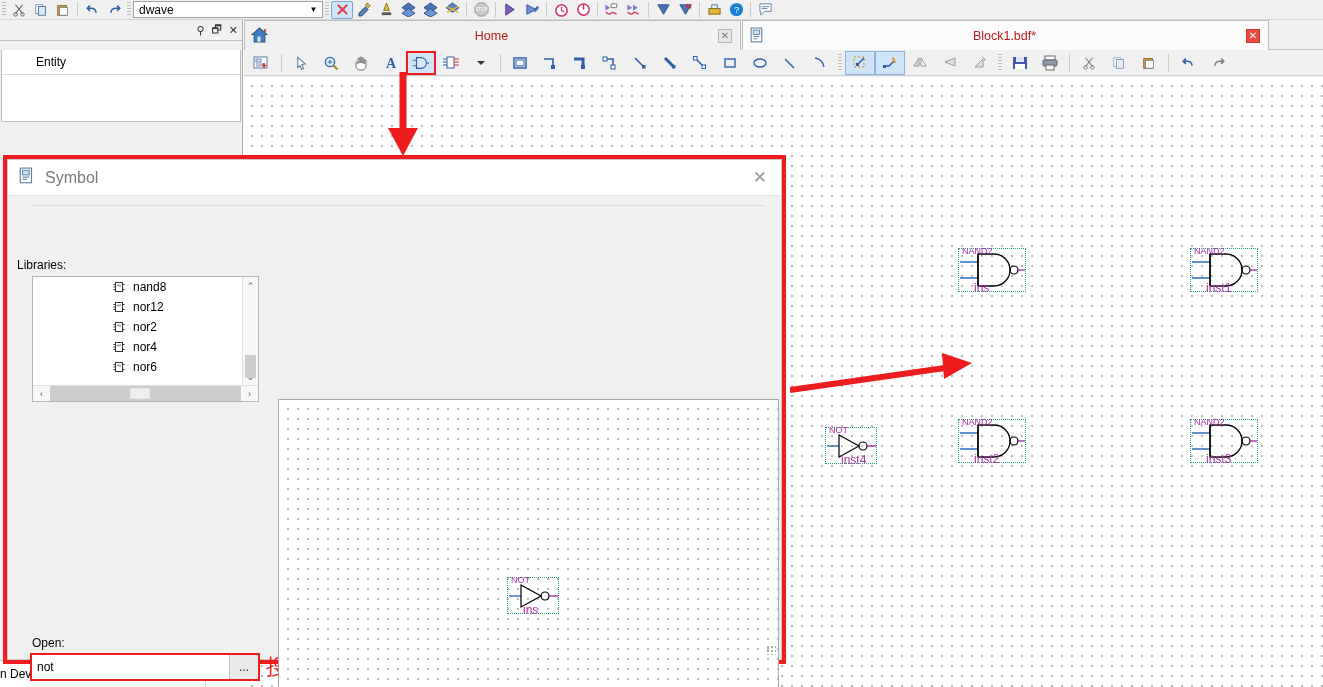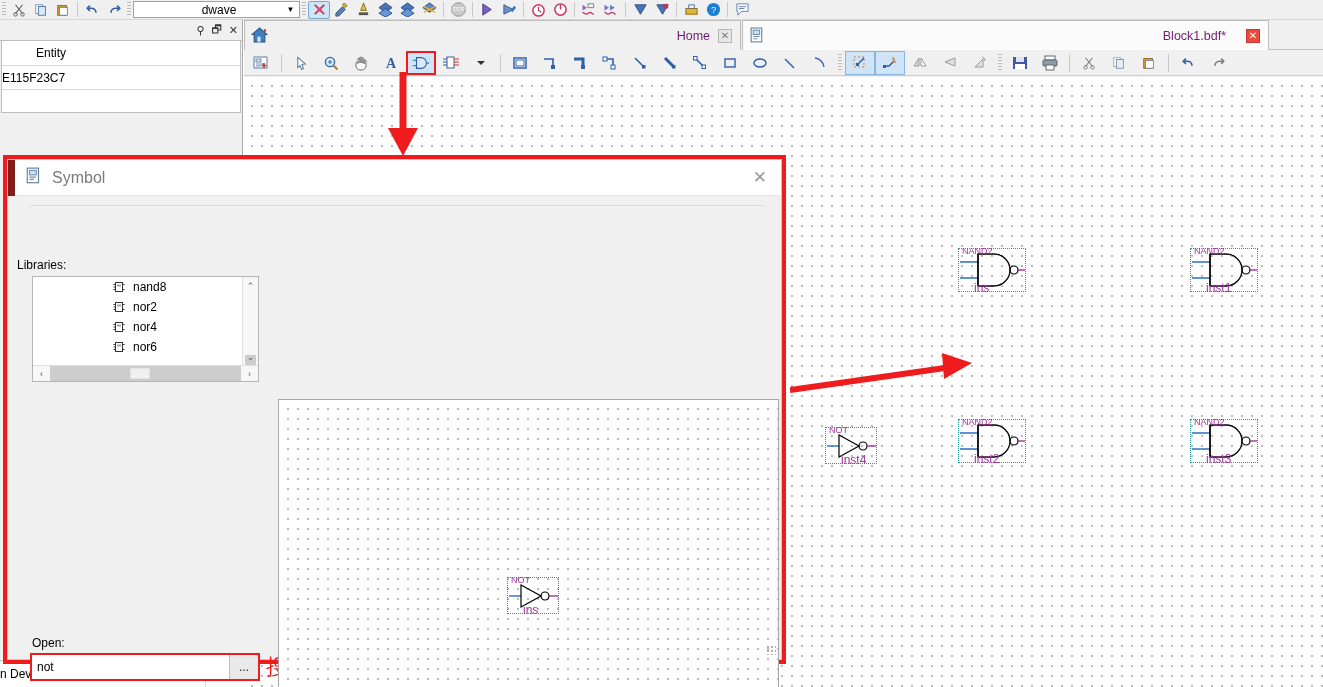--- a/index.html
+++ b/index.html
@@ -24,23 +24,23 @@
   .tb-ico {
     width: 22px; height: 18px;
     display: flex; align-items: center; justify-content: center;
     font-size: 13px; line-height: 1;
   }
   .tb-sep { width: 1px; height: 15px; background: #c8c8c8; margin: 0 3px; }
   .tb-grip { width: 4px; height: 15px; margin: 0 2px;
     background-image: repeating-linear-gradient(to bottom,#bbb 0 1px,transparent 1px 3px); }
 
   .combo {
-    width: 167px; height: 17px; background: #fff;
+    width: 190px; height: 17px; background: #fff;
     border: 1px solid #a0a0a0; display: flex; align-items: center;
-    padding-left: 5px; font-size: 12px; position: relative; justify-content: center;
+    padding-left: 5px; font-size: 12px; position: relative;
   }
   .combo .arrow {
     position: absolute; right: 0; top: 0; bottom: 0; width: 17px;
     display: flex; align-items: center; justify-content: center;
     font-size: 8px;
   }
   .combo-val { color: #000; }
 
   .hl { background: #cfe4f7; border: 1px solid #7aa7d0; border-radius: 2px; }
 
@@ -49,21 +49,21 @@
     position: absolute; left: 0; top: 20px; width: 243px; height: 667px;
     background: #f0f0f0; border-right: 1px solid #aaa;
   }
   .lp-caption {
     height: 21px; display: flex; align-items: center; justify-content: flex-end;
     padding-right: 4px; gap: 7px; background: #f0f0f0;
     border-bottom: 1px solid #bdbdbd;
   }
   .lp-caption span { font-size: 11px; color: #333; cursor: default; }
   .lp-list { background: #fff; border: 1px solid #bdbdbd; border-top: none;
-             height: 72px; margin: 0 1px; }
+             height: 72px; margin: 9px 1px; }
   .lp-hdr { height: 25px; line-height: 25px; padding-left: 34px;
             border-bottom: 1px solid #d9d9d9; font-size: 12px; }
   .lp-row { height: 24px; line-height: 24px; padding-left: 0px;
             border-bottom: 1px solid #d9d9d9; font-size: 12px; }
   .lp-bottom {
     position: absolute; left: 0; bottom: 0; width: 243px; height: 27px;
     background: #fff; border-top: 1px solid #bdbdbd;
     display: flex; align-items: center; font-size: 12px;
   }
   .lp-bottom .cell1 { flex: 0 0 205px; padding-left: 0; }
@@ -75,21 +75,21 @@
     background: #f0f0f0;
   }
   .tabstrip { position: relative; height: 30px; display: flex; }
   .doc-tab {
     height: 30px; display: flex; align-items: center;
     background: #f0f0f0; border: 1px solid #bdbdbd; border-bottom: none;
     position: relative;
   }
   .doc-tab.active { background: #fbfbfb; }
   .doc-tab .ico { width: 28px; display: flex; align-items: center; justify-content: center; }
-  .doc-tab .lbl { flex: 1; text-align: right; font-size: 12.5px; color: #701a75; }
+  .doc-tab .lbl { flex: 1; text-align: center; font-size: 12.5px; color: #b91c1c; }
   .doc-tab .closebox {
     width: 14px; height: 14px; margin: 0 8px;
     display: flex; align-items: center; justify-content: center;
     font-size: 10px; line-height: 1;
     background: #e6e6e6; border: 1px solid #b4b4b4; color: #777;
   }
   .doc-tab .closebox.red { background: #e84c3d; border-color: #c33; color: #fff; }
   .tab-home { width: 497px; }
   .tab-bdf  { width: 527px; margin-left: 1px; gap: 12px; }
   .tab-rest { flex: 1; border-bottom: 1px solid #bdbdbd; background: #f0f0f0; }
@@ -123,38 +123,38 @@
   .gate .inst{ position: absolute; left: 16px; bottom: -3px; font-size: 12px;
                color: #a0339e; }
 
   
   .dlg-outer {
     position: absolute; left: 3px; top: 155px; width: 783px; height: 509px;
     border: 4px solid #ee1c1c; background: #f0f0f0;
   }
   .dlg {
     position: absolute; left: 0; top: 0; right: 0; bottom: 0;
-    background: #7f1d1d; border: 1px solid #c8c8c8; padding-left: 7px;
+    background: #7f1d1d; border: 1px solid #c8c8c8;
   }
   .dlg-title {
     height: 36px; background: #ffffff; display: flex; align-items: center;
     padding-left: 10px; border-bottom: 1px solid #e4e4e4;
   }
   .dlg-title .t { font-size: 16px; color: #7a7a7a; margin-left: 9px; }
   .dlg-title .x { margin-left: auto; margin-right: 14px; font-size: 17px; color: #9a9a9a; }
 
   .dlg-body { position: absolute; left: 0; top: 36px; right: 0; bottom: 0;
               background: #f0f0f0; }
   .hr-top { position: absolute; left: 22px; top: 9px; width: 735px; height: 1px;
             background: #dcdcdc; }
 
   .lbl { font-size: 12px; color: #000; }
   .libs-label { position: absolute; left: 9px; top: 62px; }
   .libs-box {
-    position: absolute; left: 24px; top: 80px; width: 227px; height: 106px;
+    position: absolute; left: 24px; top: 80px; width: 227px; height: 126px;
     background: #fff; border: 1px solid #b5b5b5;
   }
   .libs-inner { position: absolute; left: 0; top: 0; right: 16px; bottom: 16px;
                 overflow: hidden; }
   .lib-item { height: 20px; display: flex; align-items: center;
               padding-left: 78px; font-size: 12px; }
   .lib-item .li-ico { width: 16px; margin-right: 6px; display: flex;
                       align-items: center; justify-content: center; }
 
   .vscroll {
@@ -373,21 +373,20 @@
   </div>
 
   <div class="left-panel">
     <div class="lp-caption">
       <span>⚲</span>
       <span>🗗</span>
       <span>✕</span>
     </div>
     <div class="lp-list">
       <div class="lp-hdr">Entity</div>
-      <div class="lp-row">E115F23C7</div>
     </div>
     <div class="lp-bottom">
       <div class="cell1">n Device (Open Programmer)</div>
       <div class="cell2"></div>
     </div>
   </div>
 
   <div class="editor">
 
     <div class="tabstrip">
@@ -687,20 +686,30 @@
           <div class="libs-inner" id="lib-list">
               <div class="lib-item">
                 <span class="li-ico">
                   <svg width="12" height="12" viewBox="0 0 12 12">
                     <rect x="2.5" y="1.5" width="7" height="9" fill="#fff" stroke="#333"></rect>
                     <path d="M0.5 3.5h2M0.5 6h2M0.5 8.5h2M9.5 3.5h2M9.5 8.5h2" stroke="#333"></path>
                     <rect x="4" y="3.5" width="4" height="2" fill="#9aa7b5"></rect>
                   </svg>
                 </span>
                 <span>nand8</span>
+              </div>
+              <div class="lib-item">
+                <span class="li-ico">
+                  <svg width="12" height="12" viewBox="0 0 12 12">
+                    <rect x="2.5" y="1.5" width="7" height="9" fill="#fff" stroke="#333"></rect>
+                    <path d="M0.5 3.5h2M0.5 6h2M0.5 8.5h2M9.5 3.5h2M9.5 8.5h2" stroke="#333"></path>
+                    <rect x="4" y="3.5" width="4" height="2" fill="#9aa7b5"></rect>
+                  </svg>
+                </span>
+                <span>nor12</span>
               </div>
               <div class="lib-item">
                 <span class="li-ico">
                   <svg width="12" height="12" viewBox="0 0 12 12">
                     <rect x="2.5" y="1.5" width="7" height="9" fill="#fff" stroke="#333"></rect>
                     <path d="M0.5 3.5h2M0.5 6h2M0.5 8.5h2M9.5 3.5h2M9.5 8.5h2" stroke="#333"></path>
                     <rect x="4" y="3.5" width="4" height="2" fill="#9aa7b5"></rect>
                   </svg>
                 </span>
                 <span>nor2</span>

